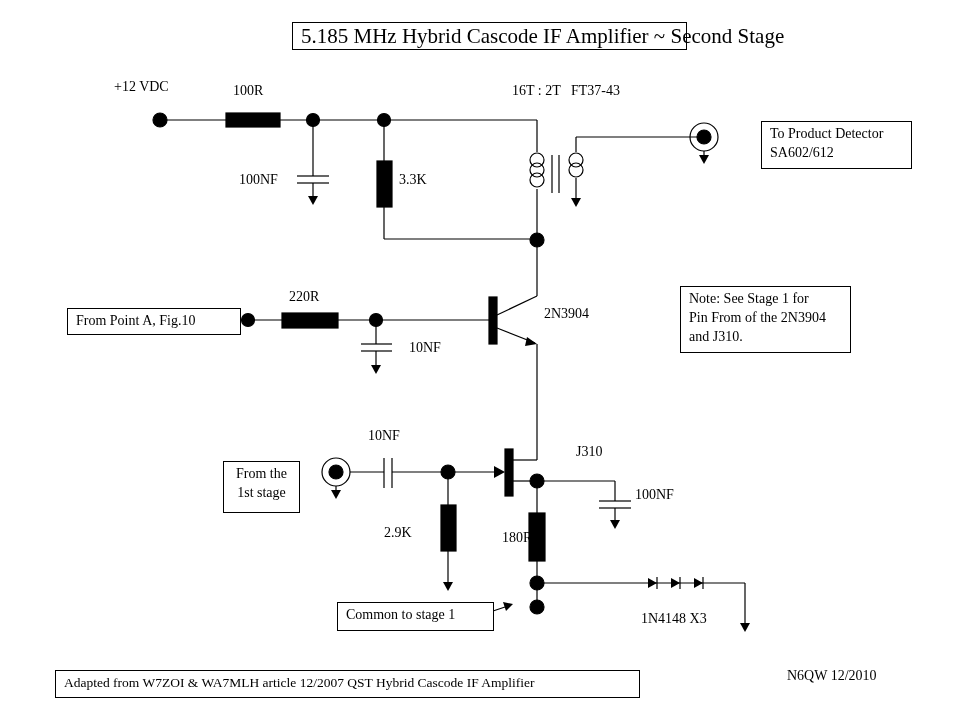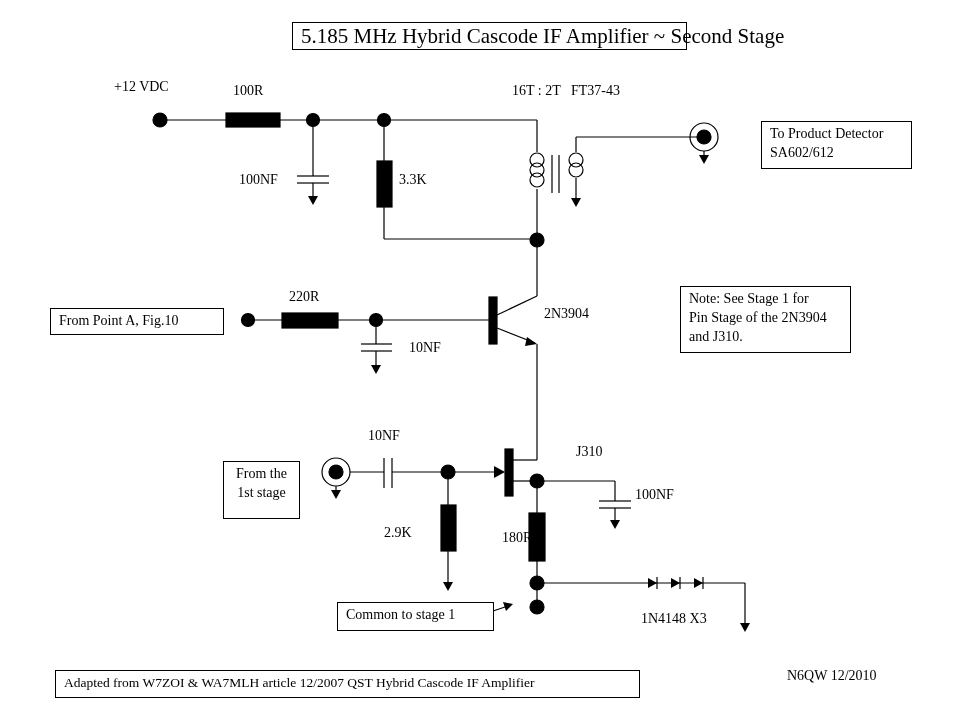--- a/index.html
+++ b/index.html
@@ -167,24 +167,24 @@
 <div class="lbl" style="left:635px;top:487px;">100NF</div>
 <div class="lbl" style="left:384px;top:525px;">2.9K</div>
 <div class="lbl" style="left:489px;top:530px;margin-left:13px;">180R</div>
 <div class="lbl" style="left:641px;top:611px;">1N4148 X3</div>
 <div class="lbl" style="left:787px;top:668px;">N6QW 12/2010</div>
 
 <div class="box" style="left:761px;top:121px;width:151px;height:48px;">
   <div>To Product Detector</div>
   <div>SA602/612</div>
 </div>
-<div class="box" style="left:50px;top:308px;width:174px;height:27px;">From Point A, Fig.10</div>
+<div class="box" style="left:67px;top:308px;width:174px;height:27px;">From Point A, Fig.10</div>
 <div class="box" style="left:680px;top:286px;width:171px;height:67px;">
   <div>Note: See Stage 1 for</div>
-  <div>Pin Stage of the 2N3904</div>
+  <div>Pin From of the 2N3904</div>
   <div>and J310.</div>
 </div>
-<div class="box" style="left:223px;top:461px;width:77px;height:58px;text-align:center;">
+<div class="box" style="left:223px;top:461px;width:77px;height:52px;text-align:center;">
   <div>From the</div>
   <div>1st stage</div>
 </div>
 <div class="box" style="left:337px;top:602px;width:157px;height:29px;">Common to stage 1</div>
 <div class="box" style="left:55px;top:670px;width:585px;height:28px;font-size:13.5px;">Adapted from W7ZOI &amp; WA7MLH article 12/2007 QST  Hybrid Cascode IF Amplifier</div>
 
 </body></html>

